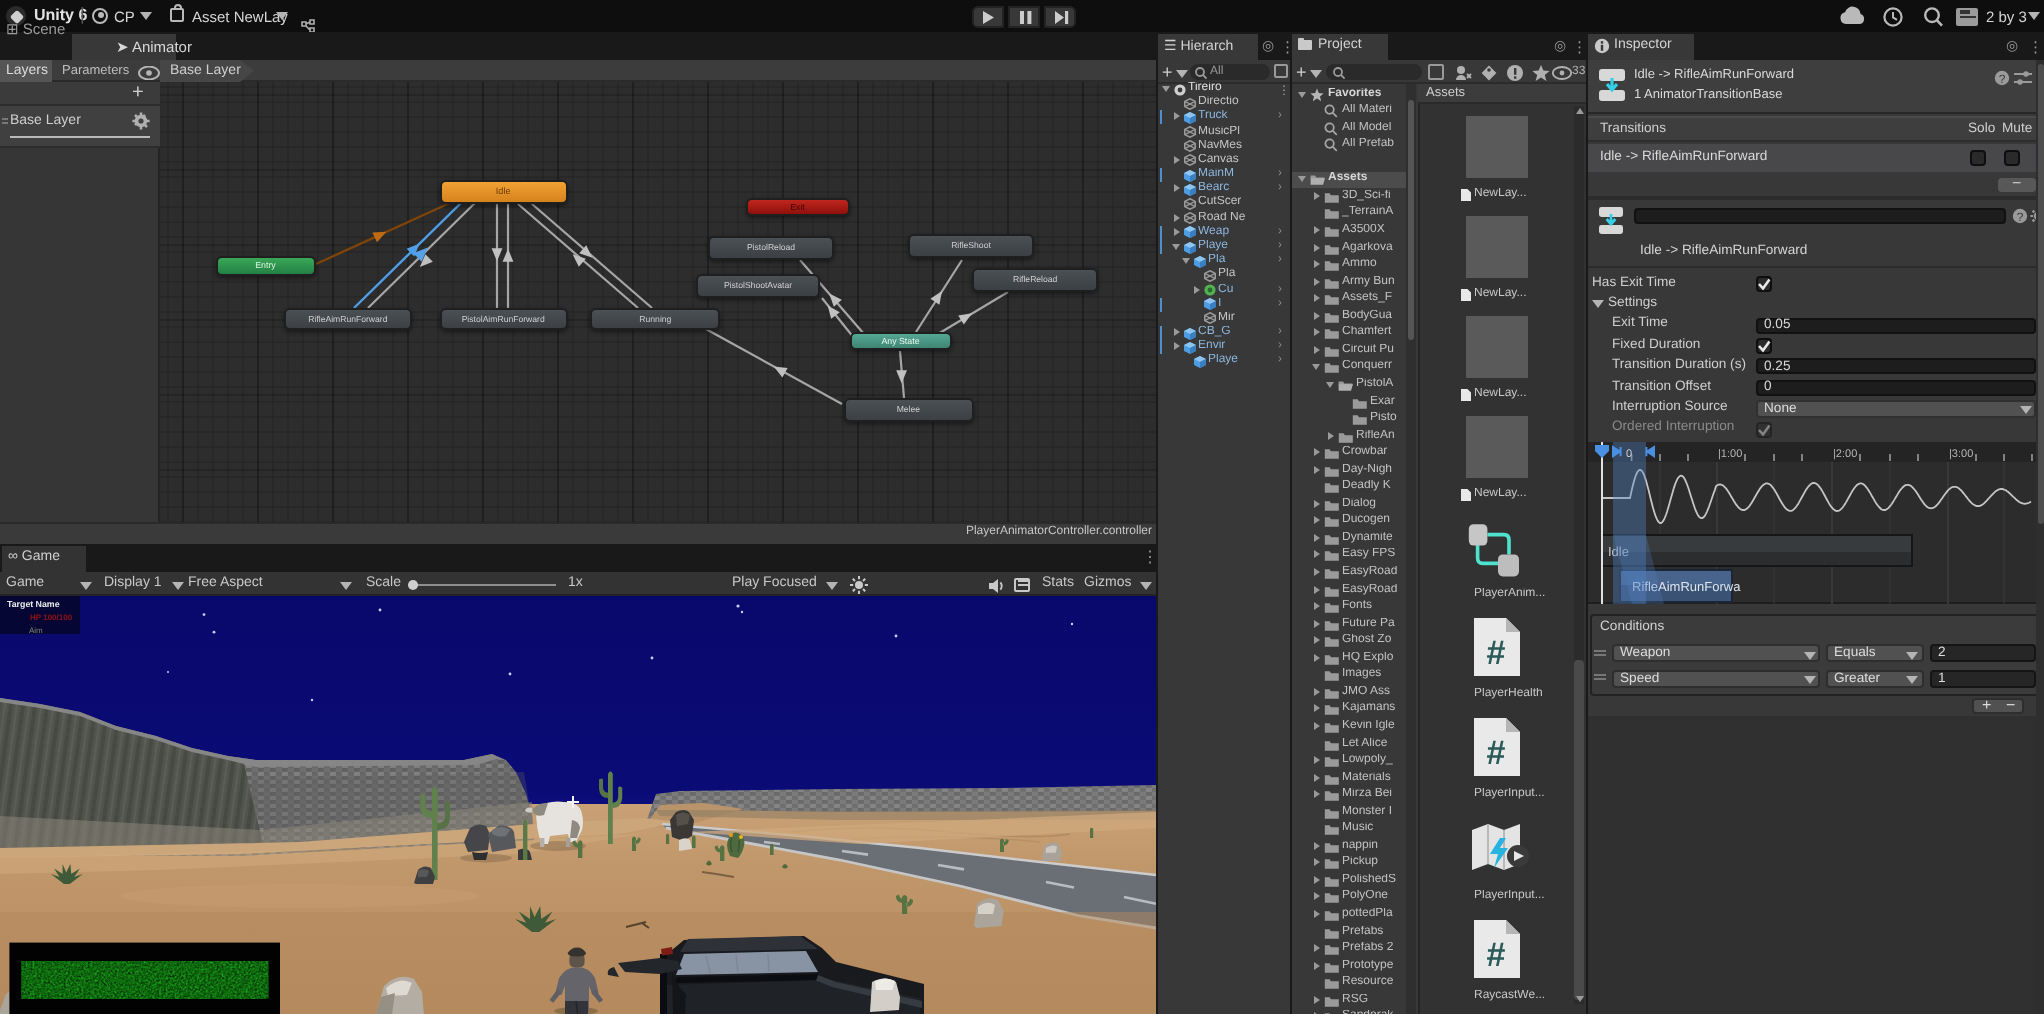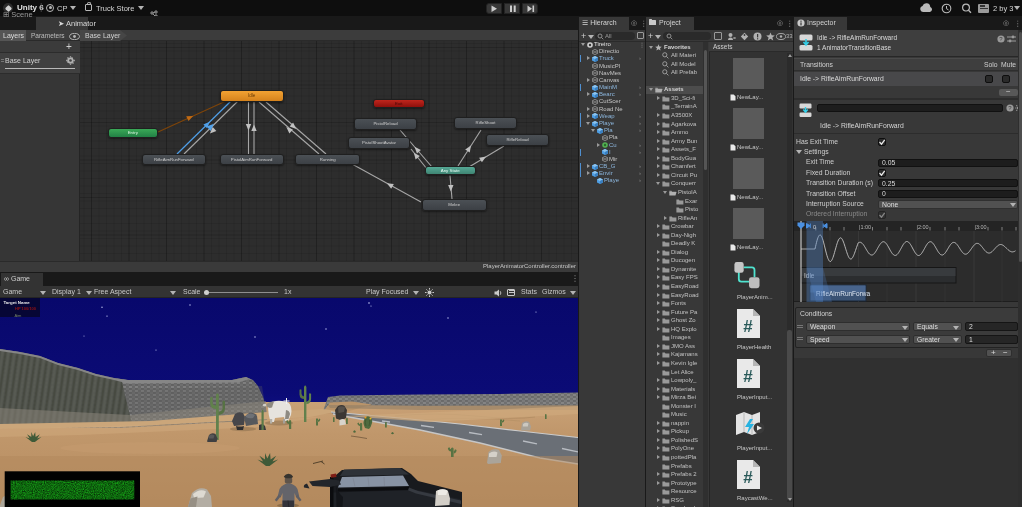--- a/index.html
+++ b/index.html
@@ -16,21 +16,21 @@
 <div class="ab" style="left:3px;top:3px;width:10px;height:10px;border-radius:50%;background:#2b2b2b;"></div>
 <div class="ab" style="left:5.5px;top:5.5px;width:5px;height:5px;background:#cfcfcf;border-radius:1px;transform:rotate(45deg);"></div>
 <div class="ab" style="left:17px;top:3px;font-size:8px;font-weight:bold;color:#e2e2e2;text-align:right;">Unity 6</div>
 <div class="ab" style="left:40px;top:2px;font-size:9px;color:#555;">|</div>
 <div class="ab" style="left:46px;top:4px;width:8px;height:8px;border:1px solid #b9b9b9;border-radius:50%;"></div>
 <div class="ab" style="left:48.5px;top:6px;width:3px;height:3px;background:#b9b9b9;border-radius:50%;"></div>
 <div class="ab" style="left:57px;top:3.5px;font-size:7.5px;color:#d5d5d5;">CP</div>
 <div class="ab caret" style="left:70px;top:6px;"></div>
 <div class="ab" style="left:85px;top:4px;width:7px;height:7px;border:1px solid #b9b9b9;border-radius:1px;"></div>
 <div class="ab" style="left:86.5px;top:2px;width:4px;height:3px;border:1px solid #b9b9b9;border-bottom:none;border-radius:2px 2px 0 0;"></div>
-<div class="ab" style="left:96px;top:3.5px;font-size:7.5px;color:#d5d5d5;">Truck Store</div>
+<div class="ab" style="left:96px;top:3.5px;font-size:7.5px;color:#d5d5d5;">Asset NewLay</div>
 <div class="ab caret" style="left:138px;top:6px;"></div>
 <div class="ab" style="left:150px;top:4px;width:8px;height:8px;">
  <svg width="8" height="8">
         <path d="M1 2 h2 v2 h-2 z M5 1 h2 v2 h-2 z M5 5 h2 v2 h-2 z M3 3 L5 2 M3 4 L5 6" stroke="#b0b0b0" fill="none" stroke-width="0.8"></path>
       </svg>
 </div>
 <div class="ab" style="left:486px;top:2.5px;width:16px;height:11px;background:#383838;border:1px solid #232323;border-radius:3px 0 0 3px;"></div>
     <div class="ab" style="left:504px;top:2.5px;width:16px;height:11px;background:#383838;border:1px solid #232323;border-radius:0;"></div>
     <div class="ab" style="left:522px;top:2.5px;width:16px;height:11px;background:#383838;border:1px solid #232323;border-radius:0 3px 3px 0;"></div>
 <svg class="ab" style="left:490px;top:4.5px;" width="8" height="8">

